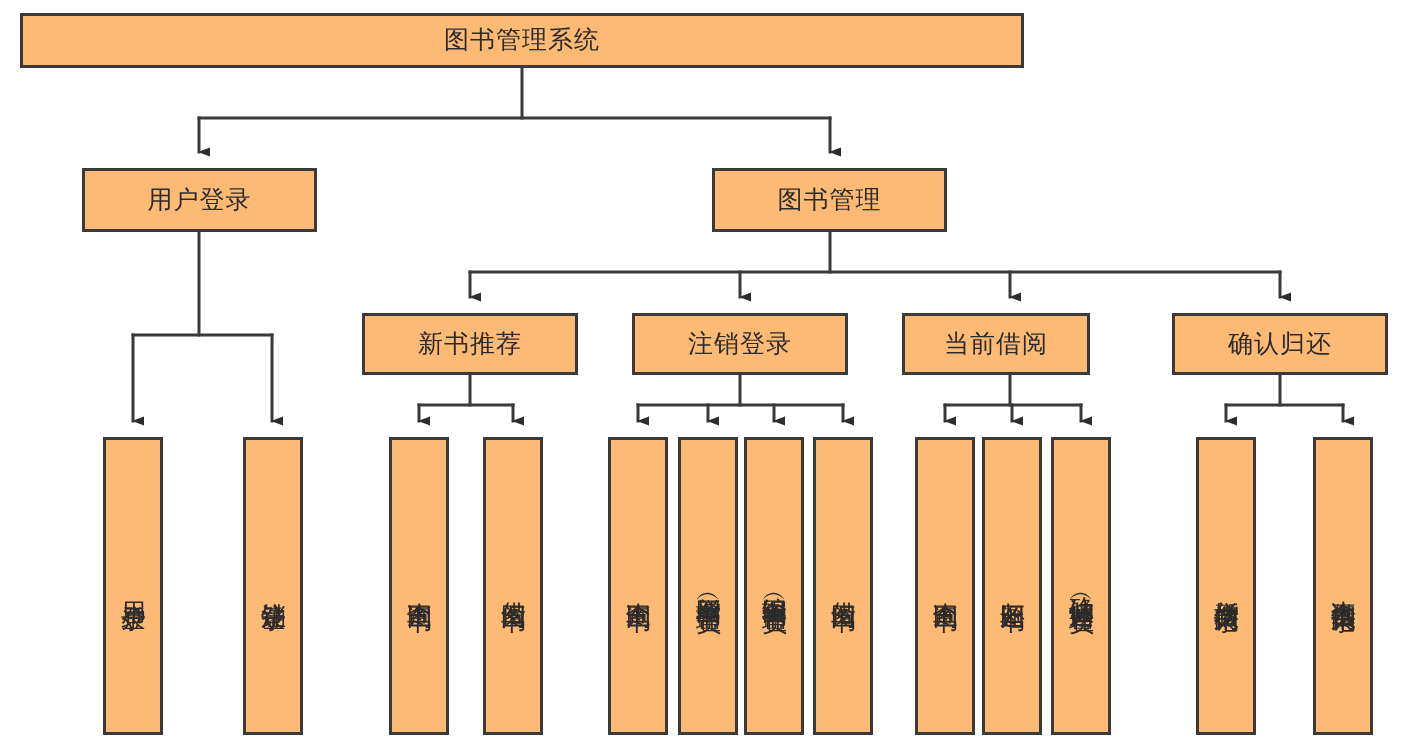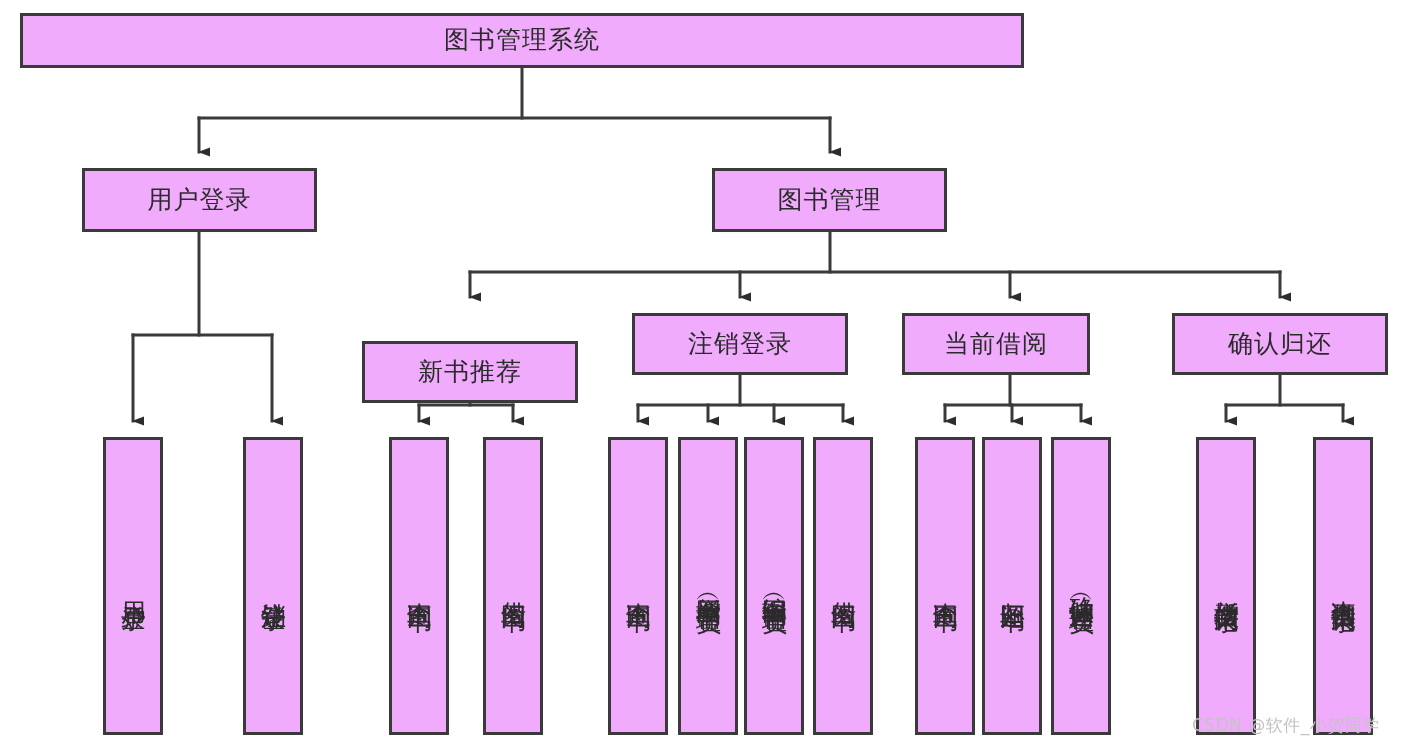--- a/index.html
+++ b/index.html
@@ -21,21 +21,21 @@
     position: absolute;
     left: 0;
     top: 0;
     width: 1405px;
     height: 747px;
   }
   .node {
     position: absolute;
     box-sizing: border-box;
     border: 3px solid #3a3a3a;
-    background: #f0abfc;
+    background: #fdba74;
     color: #2b2b2b;
     display: flex;
     align-items: center;
     justify-content: center;
     text-align: center;
     z-index: 2;
   }
   .node.horiz {
     font-size: 25px;
     line-height: 1.15;
@@ -136,21 +136,21 @@
     <span>图书管理系统</span>
   </div>
 
   <div class="node horiz" style="left:82px; top:168px; width:235px; height:64px;">
     <span>用户登录</span>
   </div>
   <div class="node horiz" style="left:712px; top:168px; width:235px; height:64px;">
     <span>图书管理</span>
   </div>
 
-  <div class="node horiz" style="left:362px; top:313px; width:216px; height:62px;margin-top:28px;">
+  <div class="node horiz" style="left:362px; top:313px; width:216px; height:62px;">
     <span>新书推荐</span>
   </div>
   <div class="node horiz" style="left:632px; top:313px; width:216px; height:62px;">
     <span>注销登录</span>
   </div>
   <div class="node horiz" style="left:902px; top:313px; width:188px; height:62px;">
     <span>当前借阅</span>
   </div>
   <div class="node horiz" style="left:1172px; top:313px; width:216px; height:62px;">
     <span>确认归还</span>
@@ -189,15 +189,14 @@
   <div class="node vert" style="left:1051px; top:437px; width:60px; height:298px;">
     <span class="vtext">确认归还（管理员）</span>
   </div>
   <div class="node vert" style="left:1196px; top:437px; width:60px; height:298px;">
     <span class="vtext">新增借阅记录</span>
   </div>
   <div class="node vert" style="left:1313px; top:437px; width:60px; height:298px;">
     <span class="vtext">查询借阅记录</span>
   </div>
 
-  <div id="watermark">CSDN @软件_小贺同学</div>
 
 </div>
 
 </body></html>

